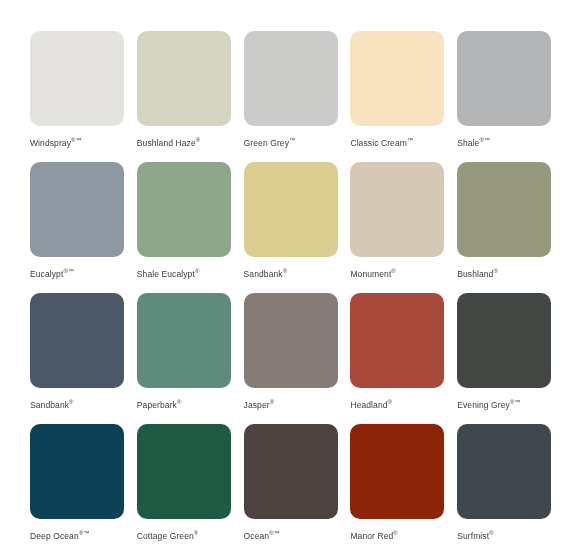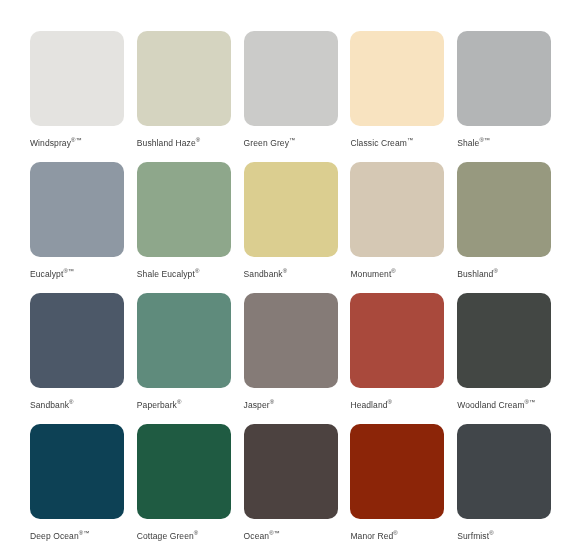--- a/index.html
+++ b/index.html
@@ -122,21 +122,21 @@
       <div class="swatch-cell">
         <div class="swatch-chip" style="background: rgb(133, 123, 119);"></div>
         <div class="swatch-label"><span>Jasper</span><span class="sym">®</span></div>
       </div>
       <div class="swatch-cell">
         <div class="swatch-chip" style="background: rgb(169, 73, 60);"></div>
         <div class="swatch-label"><span>Headland</span><span class="sym">®</span></div>
       </div>
       <div class="swatch-cell">
         <div class="swatch-chip" style="background: rgb(67, 71, 68);"></div>
-        <div class="swatch-label"><span>Woodland Cream</span><span class="sym">®™</span></div>
+        <div class="swatch-label"><span>Evening Grey</span><span class="sym">®™</span></div>
       </div>
     </div>
     <div class="palette-row">
       <div class="swatch-cell">
         <div class="swatch-chip" style="background: rgb(13, 65, 85);"></div>
         <div class="swatch-label"><span>Deep Ocean</span><span class="sym">®™</span></div>
       </div>
       <div class="swatch-cell">
         <div class="swatch-chip" style="background: rgb(31, 91, 66);"></div>
         <div class="swatch-label"><span>Cottage Green</span><span class="sym">®</span></div>

